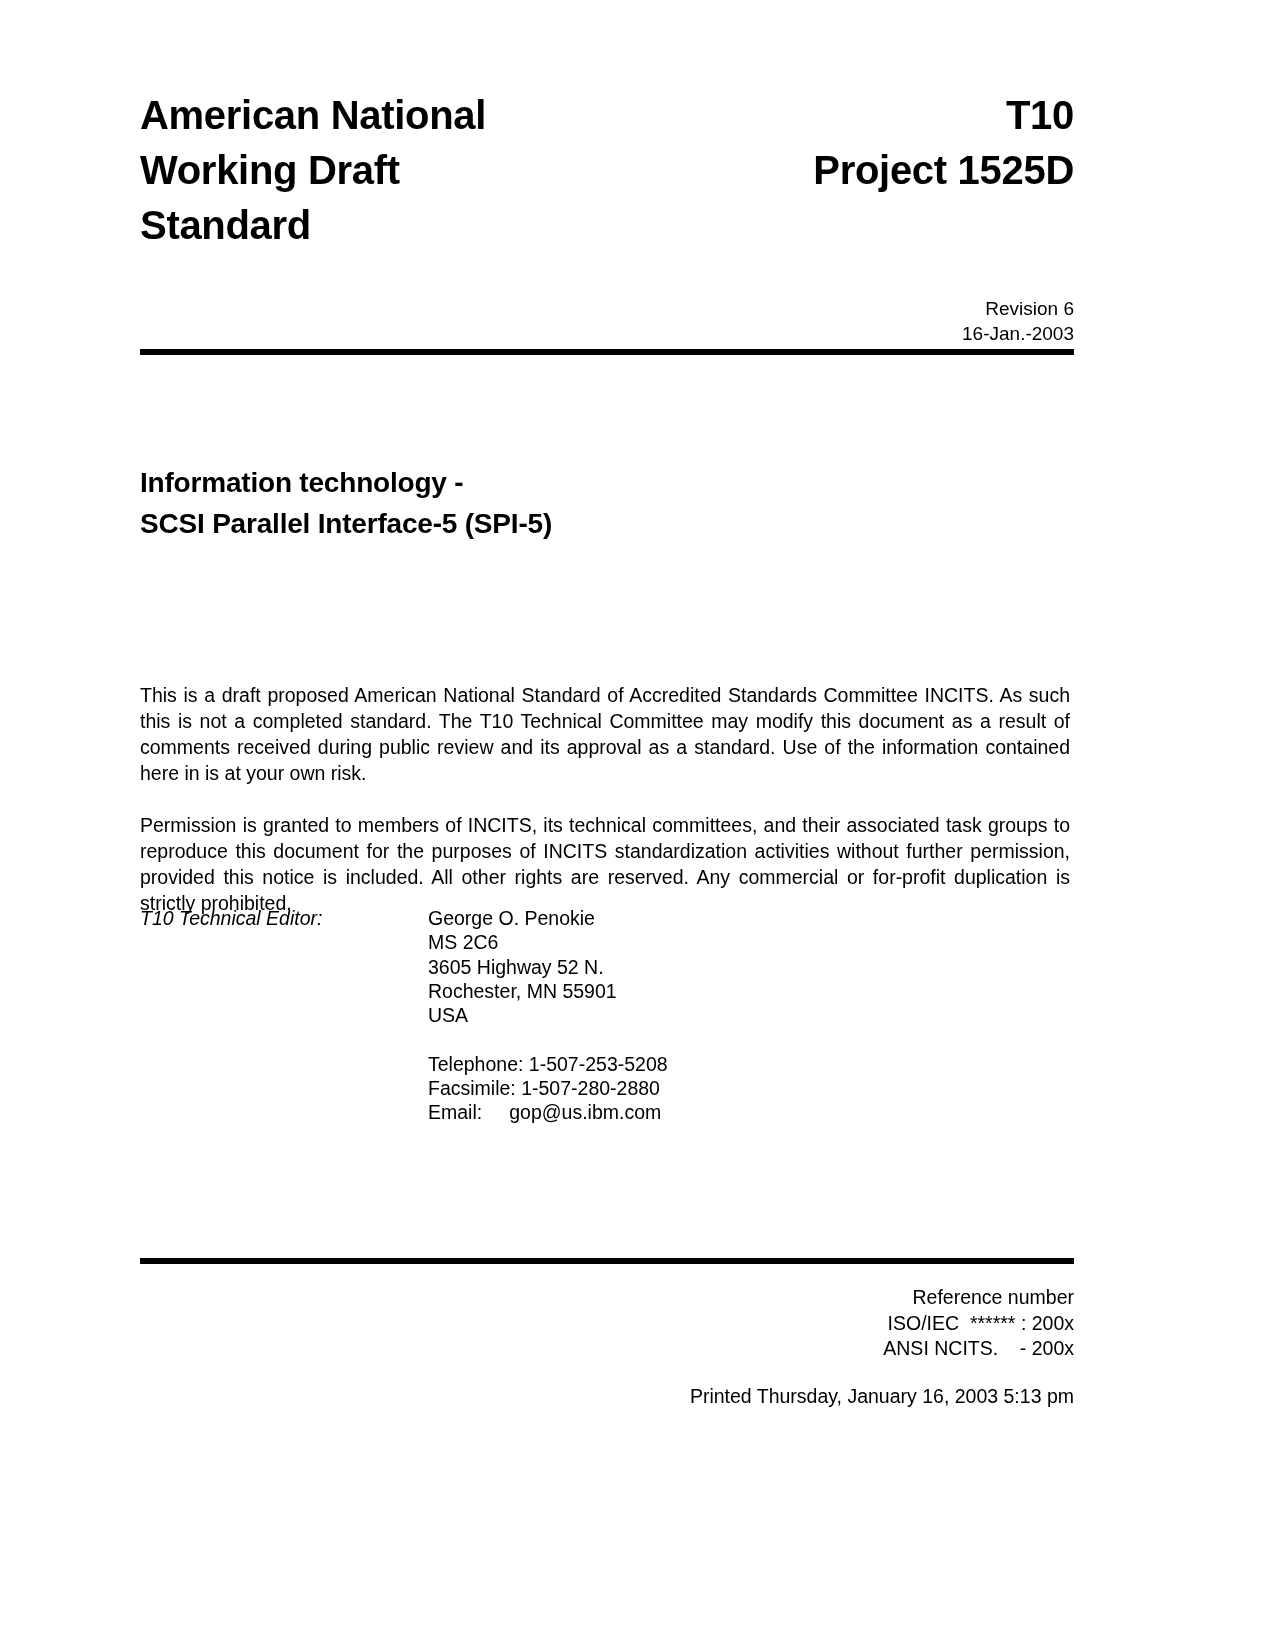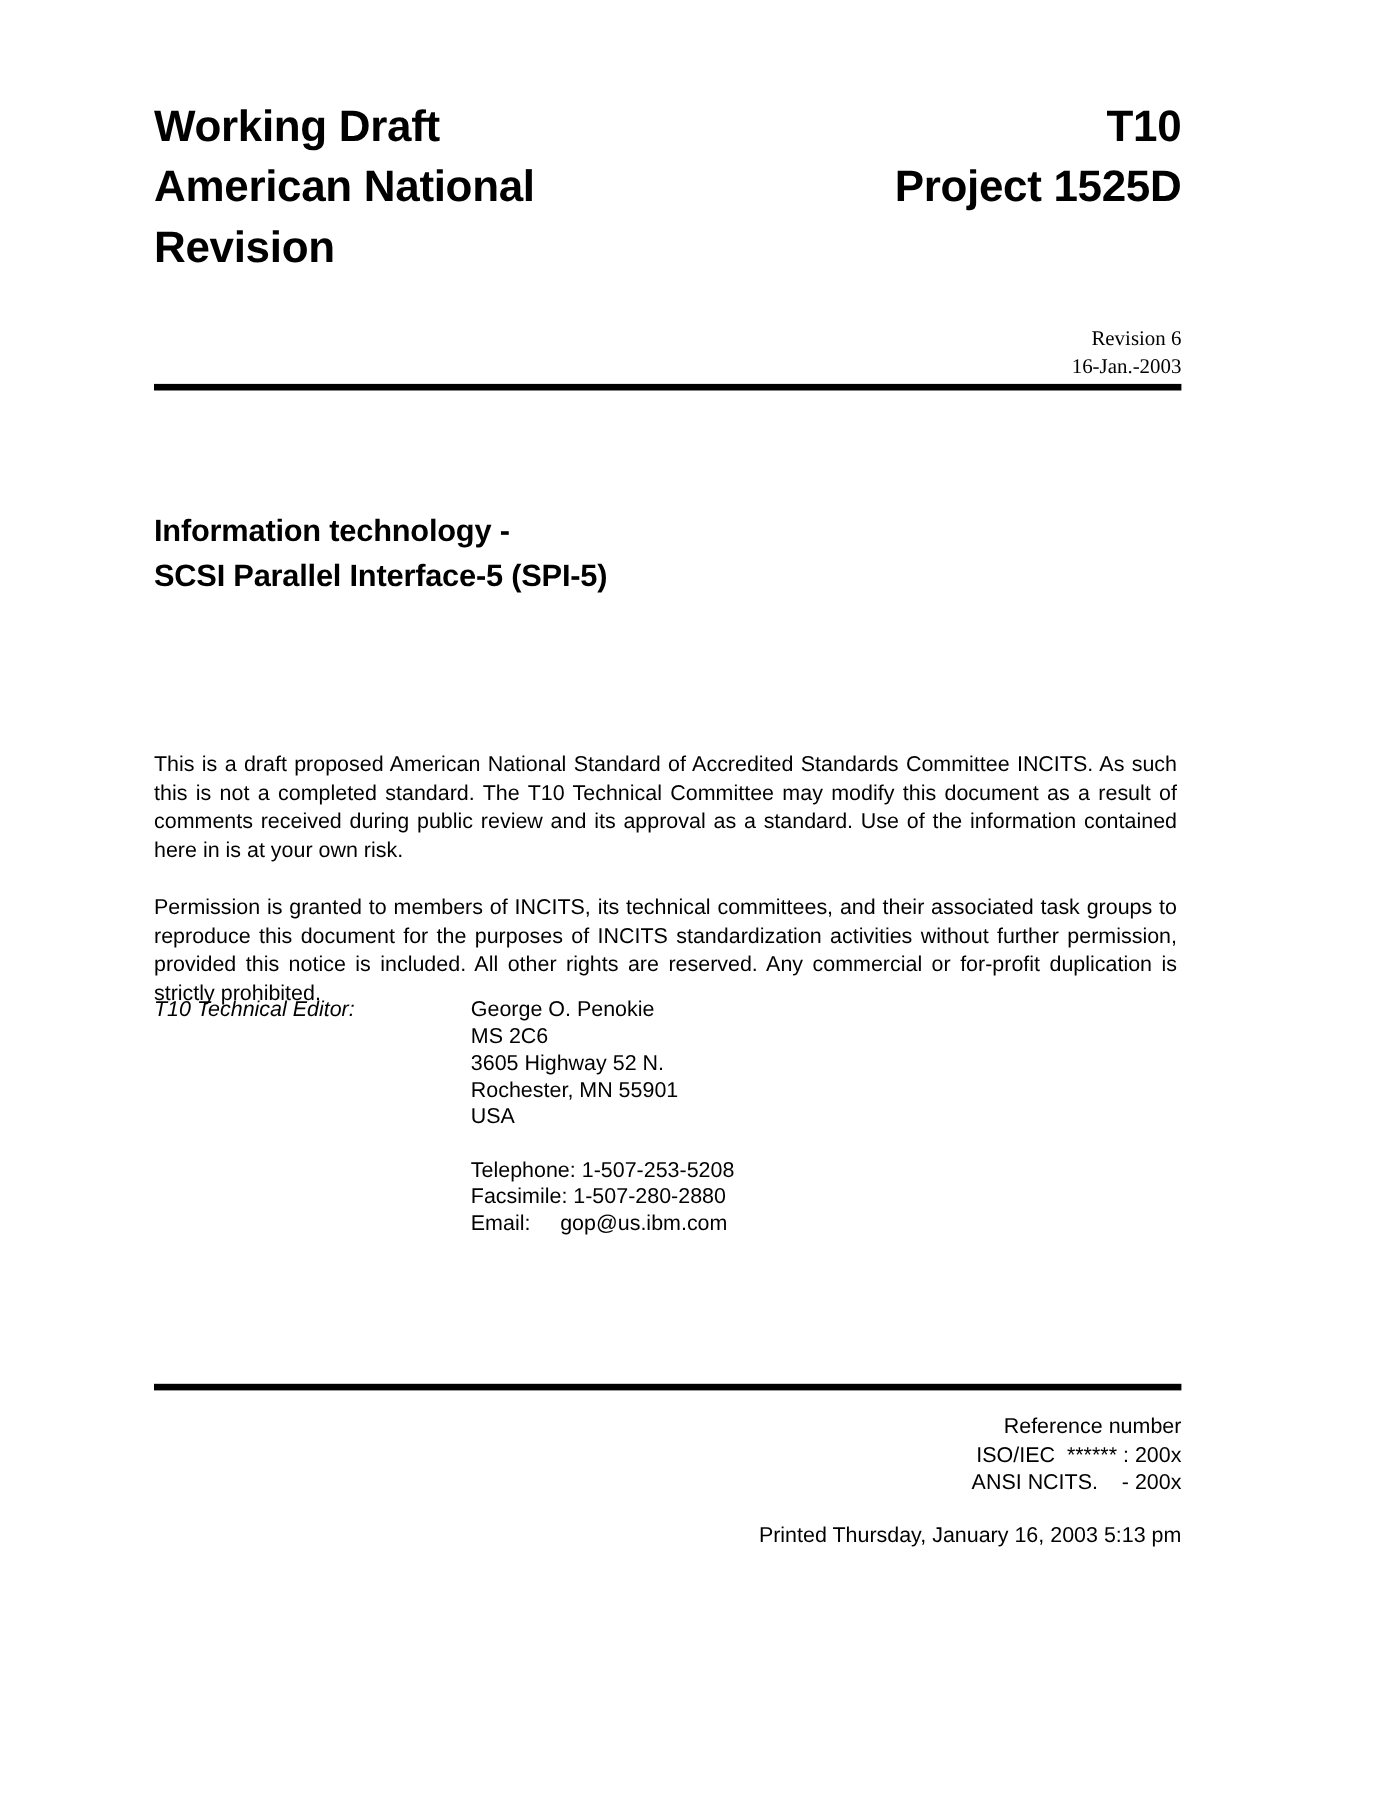--- a/index.html
+++ b/index.html
@@ -43,21 +43,20 @@
   .header-left div, .header-right div { white-space: nowrap; }
 
   .revision-block {
     position: absolute;
     left: 140px;
     top: 296px;
     width: 934px;
     text-align: right;
     font-size: 19px;
     line-height: 25px;
-    font-family: Liberation Serif, serif;
   }
 
   .rule-top {
     position: absolute;
     left: 140px;
     top: 349px;
     width: 934px;
     height: 6px;
     background: #000000;
   }
@@ -142,23 +141,23 @@
   }
 </style>
 </head>
 <body>
 
 <div class="page">
 
   <div class="header-block">
     <div class="header-row">
       <div class="header-left">
+        <div>American National</div>
         <div>Working Draft</div>
-        <div>American National</div>
-        <div>Revision</div>
+        <div>Standard</div>
       </div>
       <div class="header-right">
         <div>T10</div>
         <div>Project 1525D</div>
       </div>
     </div>
   </div>
 
   <div class="revision-block">
     <div>Revision 6</div>

